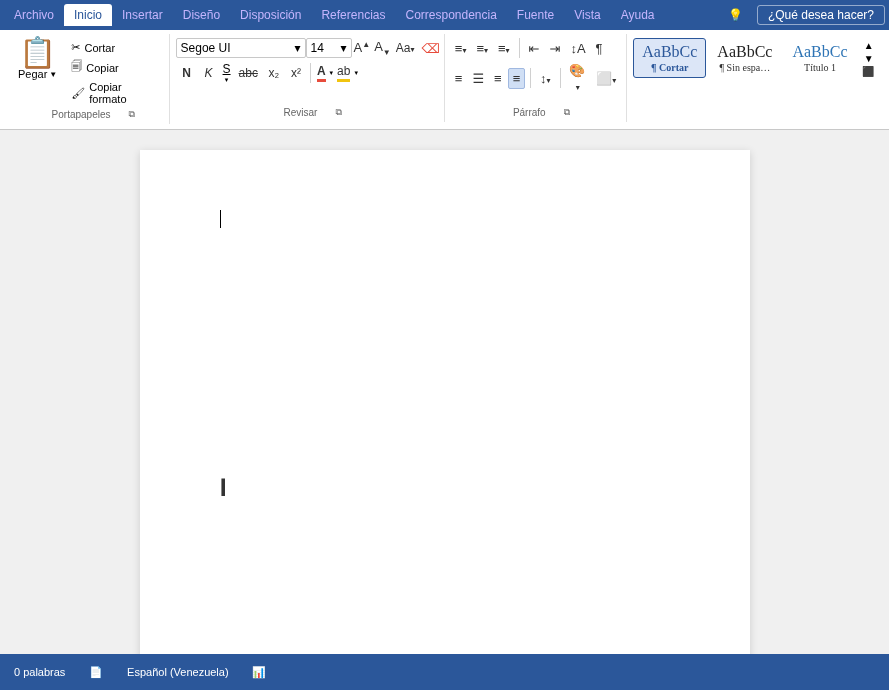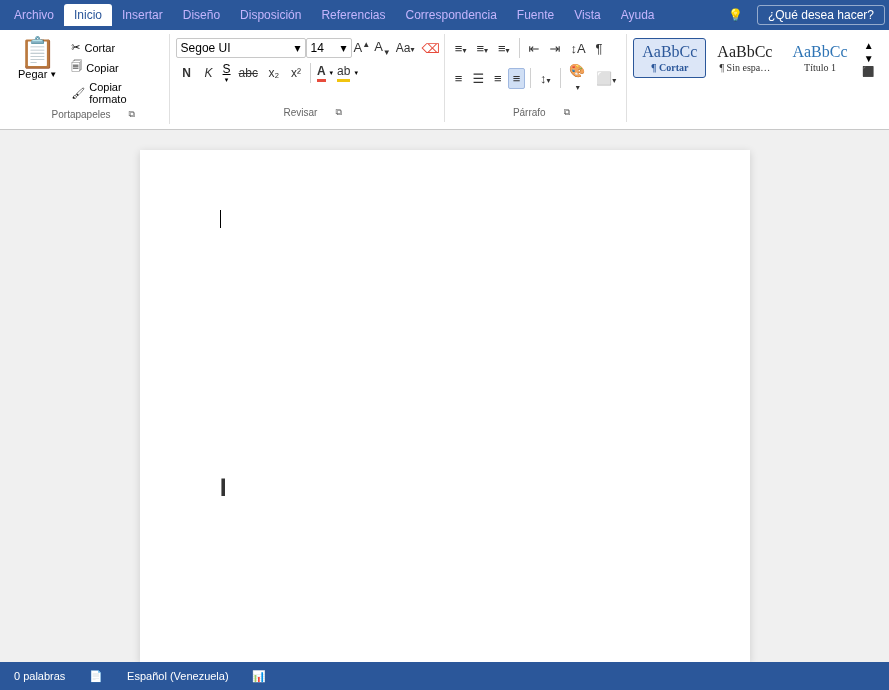--- a/index.html
+++ b/index.html
@@ -282,21 +282,21 @@
       left: 80px;
       font-size: 22px;
       color: #333;
       cursor: text;
     }
 
     
     .status-bar {
       background: #2b579a;
       color: white;
-      height: 28px;
+      height: 36px;
       display: flex;
       align-items: center;
       padding: 0 10px;
       gap: 16px;
       font-size: 11px;
       position: fixed;
       bottom: 0;
       width: 889px;
     }
     .status-bar-item {

